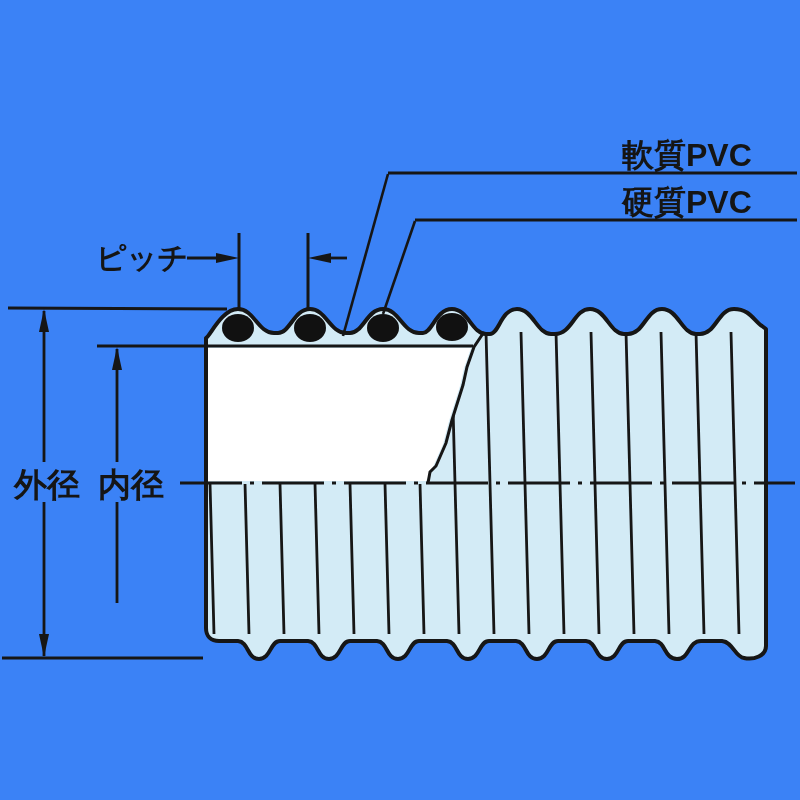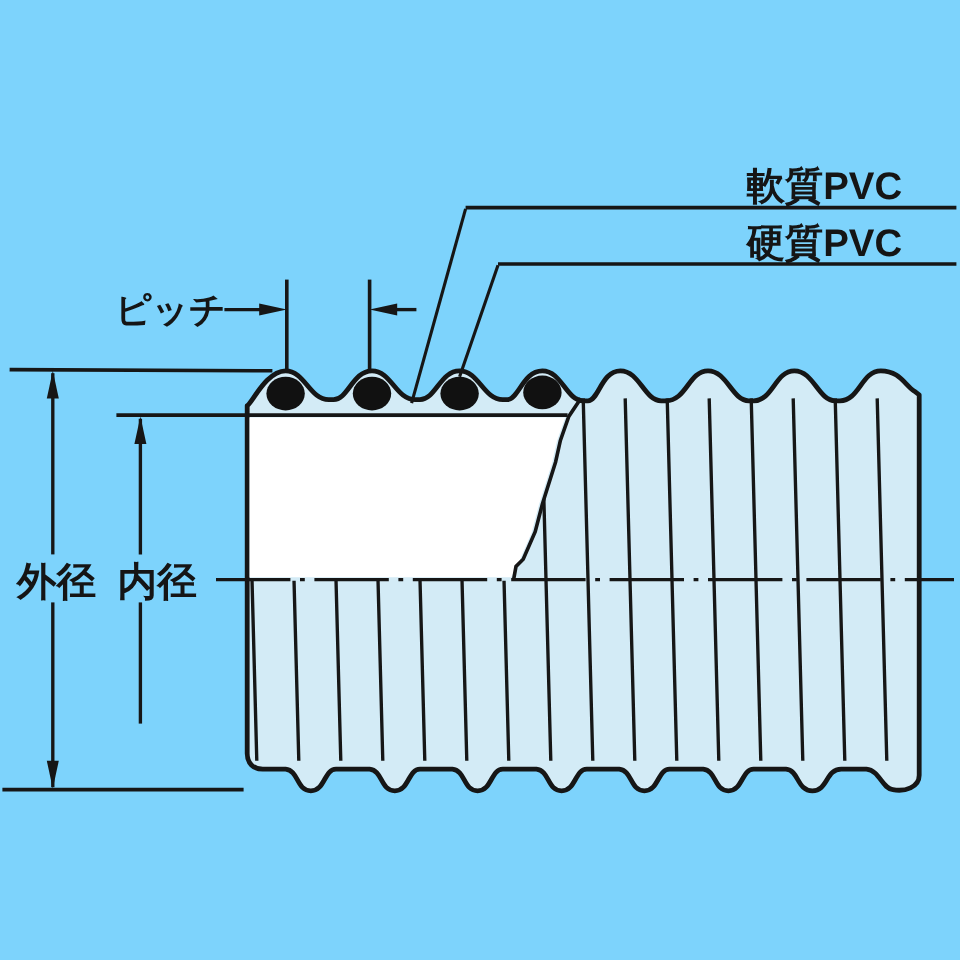--- a/index.html
+++ b/index.html
@@ -1,16 +1,16 @@
 <!DOCTYPE html>
 <html><head>
 <meta charset="utf-8">
 <style>
   html,body{margin:0;padding:0;background:#ffffff;}
-  .stage{position:relative;width:800px;height:800px;background:#7dd3fc;overflow:hidden;
+  .stage{position:relative;width:800px;height:800px;background:#3b82f6;overflow:hidden;
          font-family:"Liberation Sans", sans-serif;}
   svg{position:absolute;left:0;top:0;}
   .jp-callout{font:bold 32px "Liberation Sans", sans-serif;fill:#151515;}
   .jp-dim{font:bold 30px "Liberation Sans", sans-serif;fill:#151515;}
   .jp-dia{font:bold 33px "Liberation Sans", sans-serif;fill:#151515;}
 </style>
 </head>
 <body>
 
 <div class="stage">

